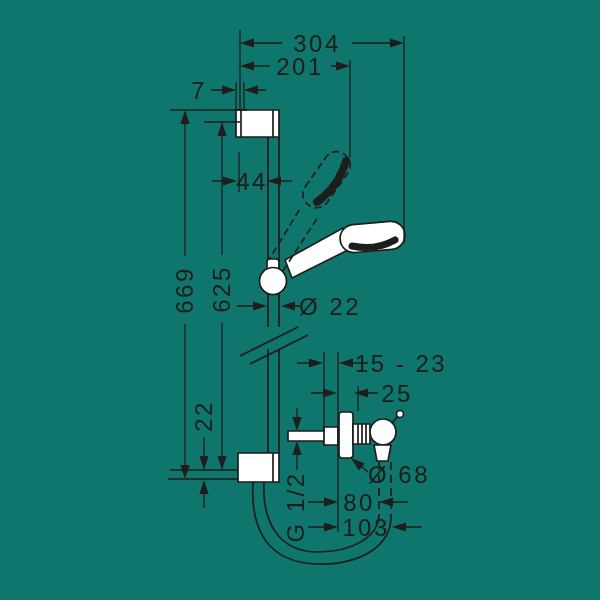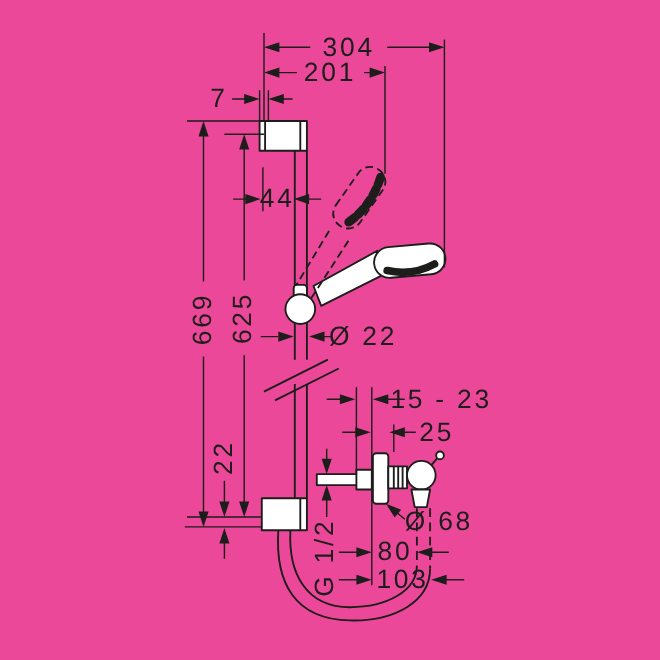--- a/index.html
+++ b/index.html
@@ -1,17 +1,17 @@
 <!DOCTYPE html>
 <html><head>
 <meta charset="utf-8">
 <style>
   html,body { margin:0; padding:0; background:#fff; }
   .stage {
-    position:relative; width:600px; height:600px; background:#ec4899;
+    position:relative; width:600px; height:600px; background:#0f766e;
     font-family:"Liberation Sans", sans-serif; overflow:hidden;
   }
   svg { display:block; }
   .prod   { stroke:#1d1d1b; stroke-width:1.7; fill:none; stroke-linejoin:round; }
   .prodw  { stroke:#1d1d1b; stroke-width:1.7; fill:#ffffff; stroke-linejoin:round; }
   .dashed { stroke-dasharray:7 4; }
   .dim    { stroke:#1d1d1b; stroke-width:1.3; fill:none; }
   .ah     { fill:#1d1d1b; stroke:none; }
   .band   { stroke:#1d1d1b; fill:none; stroke-linecap:round; }
   .dim-text {

